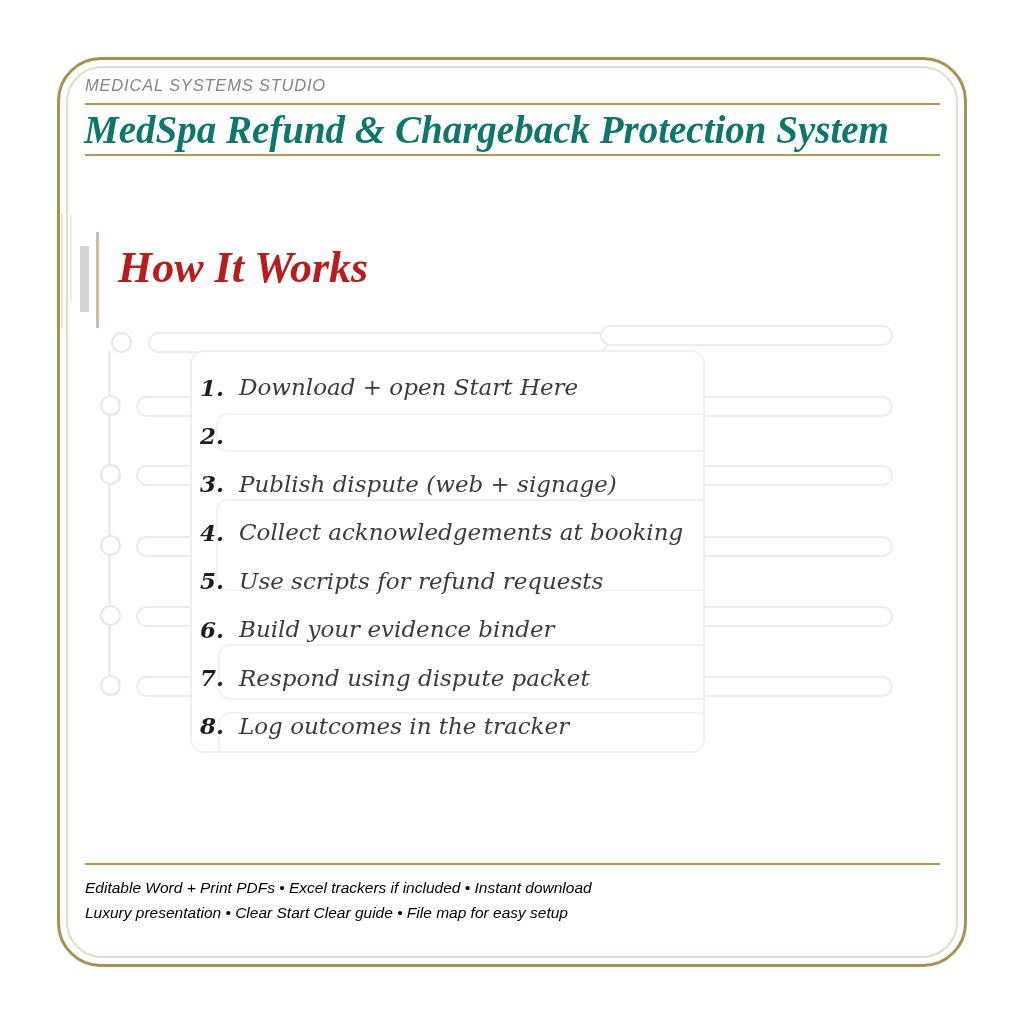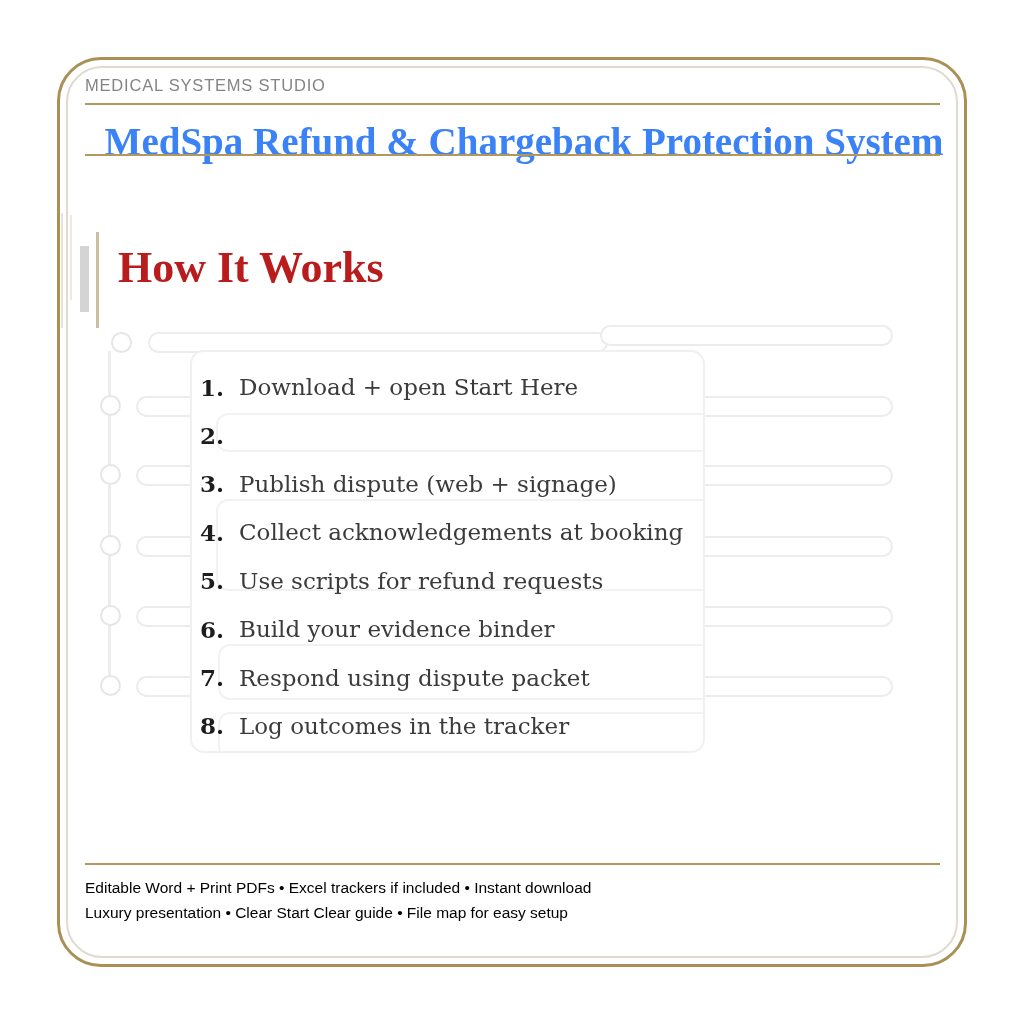--- a/index.html
+++ b/index.html
@@ -3,21 +3,21 @@
 <meta charset="utf-8">
 <style>
   html, body { margin: 0; padding: 0; }
   body {
     width: 1024px; height: 1024px;
     background: #ffffff;
     position: relative;
     overflow: hidden;
     font-family: "Liberation Sans", sans-serif;
   }
-  .abs { position: absolute; }
+  .abs { position: absolute; font-style: italic; }
 
   
   .frame-outer {
     left: 57px; top: 57px; right: 57px; bottom: 57px;
     border: 3px solid #aa9055;
     border-radius: 44px;
   }
   .frame-inner {
     left: 66px; top: 66px; right: 66px; bottom: 66px;
     border: 2px solid #e0dbce;
@@ -31,24 +31,24 @@
     color: #848484;
   }
   .gold-rule {
     left: 85px; width: 855px; height: 2px;
     background: #b39859;
   }
   .rule-1 { top: 103px; }
   .rule-2 { top: 154px; }
   .rule-footer { top: 863px; }
   .page-title {
-    left: 84px; top: 121px; width: 880px;
+    left: 84px; top: 109px; width: 880px;
     font-family: "Liberation Serif", serif;
     font-weight: 700; font-size: 39px; line-height: 42px;
-    color: #3b82f6; white-space: nowrap; text-align: center;
+    color: #0f766e; white-space: nowrap;
   }
 
   
   .section-heading {
     left: 118px; top: 236px;
     font-family: "Liberation Serif", serif;
     font-weight: 700; font-size: 44px; line-height: 64px;
     color: #b91c1c; white-space: nowrap;
   }
 

